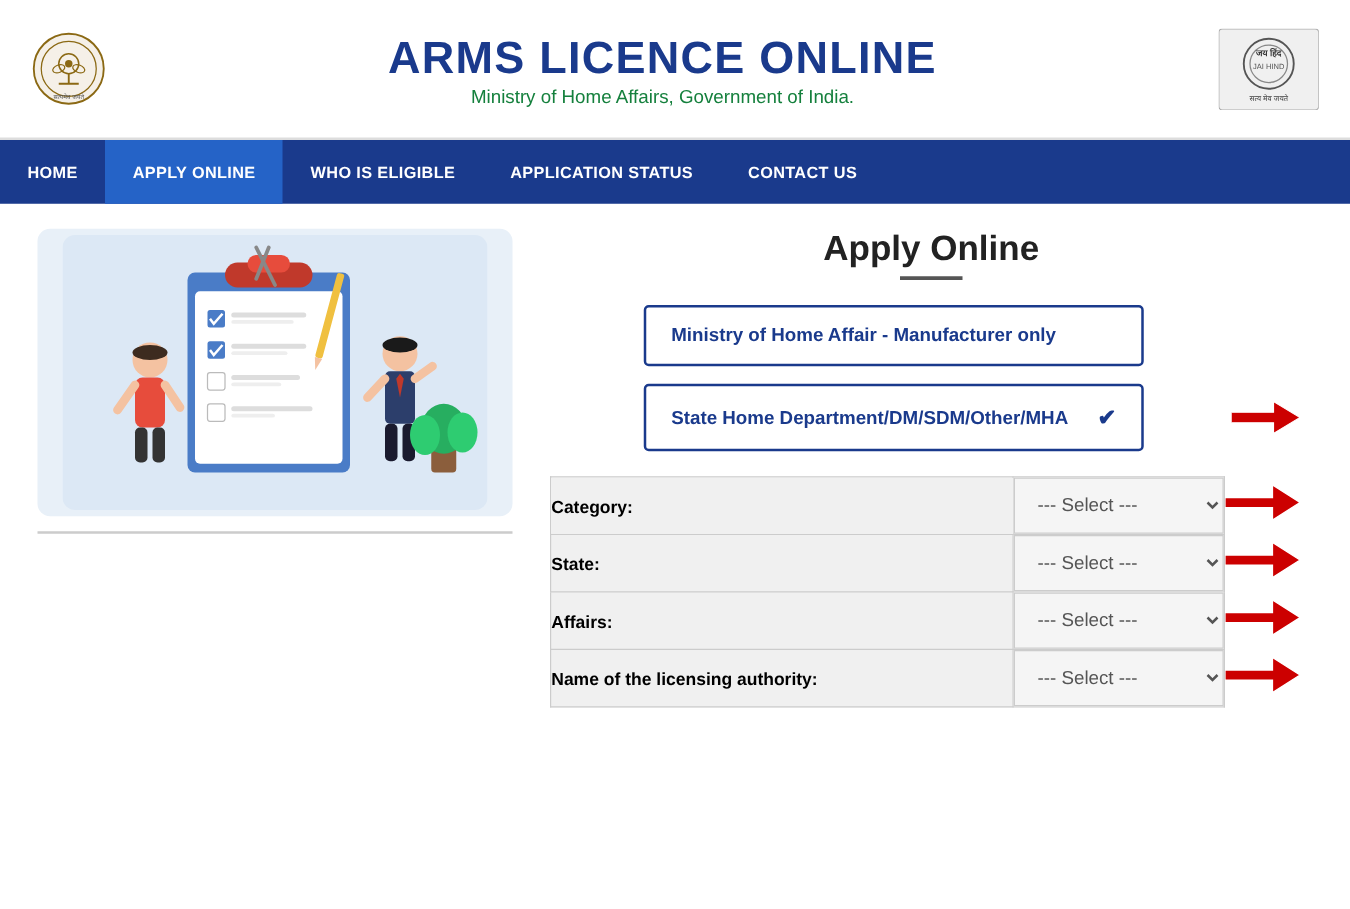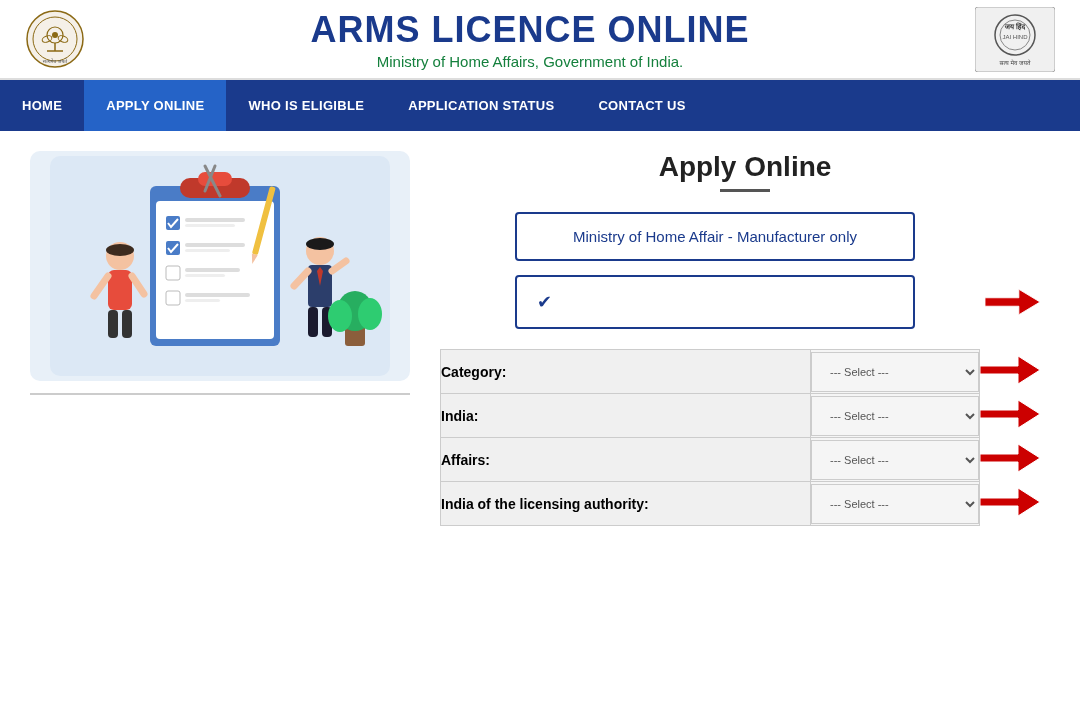--- a/index.html
+++ b/index.html
@@ -3,21 +3,21 @@
   <meta charset="utf-8">
   <style>
     * { margin: 0; padding: 0; box-sizing: border-box; }
     body { font-family: Arial, sans-serif; background: #fff; width: 1080px; }
 
     
     .header {
       display: flex;
       align-items: center;
       justify-content: space-between;
-      padding: 4px 20px;
+      padding: 20px 20px;
       border-bottom: 2px solid #ddd;
       background: #fff;
     }
     .header-logo-left {
       width: 70px;
       height: 70px;
       display: flex;
       align-items: center;
       justify-content: center;
     }
@@ -115,23 +115,23 @@
       margin-bottom: 20px;
     }
     .option-btn {
       width: 400px;
       padding: 14px 20px;
       border: 2px solid #1a3a8c;
       border-radius: 4px;
       background: #fff;
       color: #1a3a8c;
       font-size: 15px;
-      font-weight: normal;
+      font-weight: bold;
       cursor: pointer;
-      text-align: center;
+      text-align: left;
     }
     .option-btn.active-btn {
       background: #fff;
       border-color: #1a3a8c;
       display: flex;
       align-items: center;
       justify-content: space-between;
     }
     .active-btn .checkmark {
       color: #1a3a8c;
@@ -167,21 +167,21 @@
     .form-input-cell {
       background: #f5f5f5;
       padding: 8px 10px;
       position: relative;
     }
     .form-select {
       width: 100%;
       padding: 12px 14px;
       border: 1px solid #ccc;
       background: #f5f5f5;
-      font-size: 11px;
+      font-size: 15px;
       color: #555;
       cursor: pointer;
       appearance: auto;
     }
 
     .form-row-wrapper {
       position: relative;
     }
 
     .logo-emblem {
@@ -303,20 +303,21 @@
     <div class="title-underline"></div>
 
     <div class="option-buttons">
 
       <div style="position: relative; width: 460px;">
         <button class="option-btn">Ministry of Home Affair - Manufacturer only</button>
       </div>
 
       <div style="position: relative; width: 460px;">
         <button class="option-btn active-btn" style="display:flex; justify-content:space-between; align-items:center;">
+          <span>State Home Department/DM/SDM/Other/MHA</span>
           <span class="checkmark">✔</span>
         </button>
 
         <svg class="arrow-right" width="65" height="40" viewBox="0 0 65 40" xmlns="http://www.w3.org/2000/svg">
           <polygon points="65,20 40,5 40,15 0,15 0,25 40,25 40,35" fill="#cc0000" stroke="white" stroke-width="1"></polygon>
         </svg>
       </div>
     </div>
 
     <div style="position: relative;">
@@ -334,21 +335,21 @@
             </td>
             <td style="border: none; width: 70px; background: transparent; position: relative;">
               <svg width="60" height="40" viewBox="0 0 60 40" xmlns="http://www.w3.org/2000/svg">
                 <polygon points="60,20 38,6 38,16 0,16 0,24 38,24 38,34" fill="#cc0000" stroke="white" stroke-width="1"></polygon>
               </svg>
             </td>
           </tr>
 
           <tr>
             <td class="form-label-cell">
-              <span>India:</span>
+              <span>State:</span>
             </td>
             <td class="form-input-cell">
               <select class="form-select">
                 <option>--- Select ---</option>
               </select>
             </td>
             <td style="border: none; width: 70px; background: transparent;">
               <svg width="60" height="40" viewBox="0 0 60 40" xmlns="http://www.w3.org/2000/svg">
                 <polygon points="60,20 38,6 38,16 0,16 0,24 38,24 38,34" fill="#cc0000" stroke="white" stroke-width="1"></polygon>
               </svg>
@@ -366,21 +367,21 @@
             </td>
             <td style="border: none; width: 70px; background: transparent;">
               <svg width="60" height="40" viewBox="0 0 60 40" xmlns="http://www.w3.org/2000/svg">
                 <polygon points="60,20 38,6 38,16 0,16 0,24 38,24 38,34" fill="#cc0000" stroke="white" stroke-width="1"></polygon>
               </svg>
             </td>
           </tr>
 
           <tr>
             <td class="form-label-cell">
-              <span>India of the licensing authority:</span>
+              <span>Name of the licensing authority:</span>
             </td>
             <td class="form-input-cell">
               <select class="form-select">
                 <option>--- Select ---</option>
               </select>
             </td>
             <td style="border: none; width: 70px; background: transparent;">
               <svg width="60" height="40" viewBox="0 0 60 40" xmlns="http://www.w3.org/2000/svg">
                 <polygon points="60,20 38,6 38,16 0,16 0,24 38,24 38,34" fill="#cc0000" stroke="white" stroke-width="1"></polygon>
               </svg>

